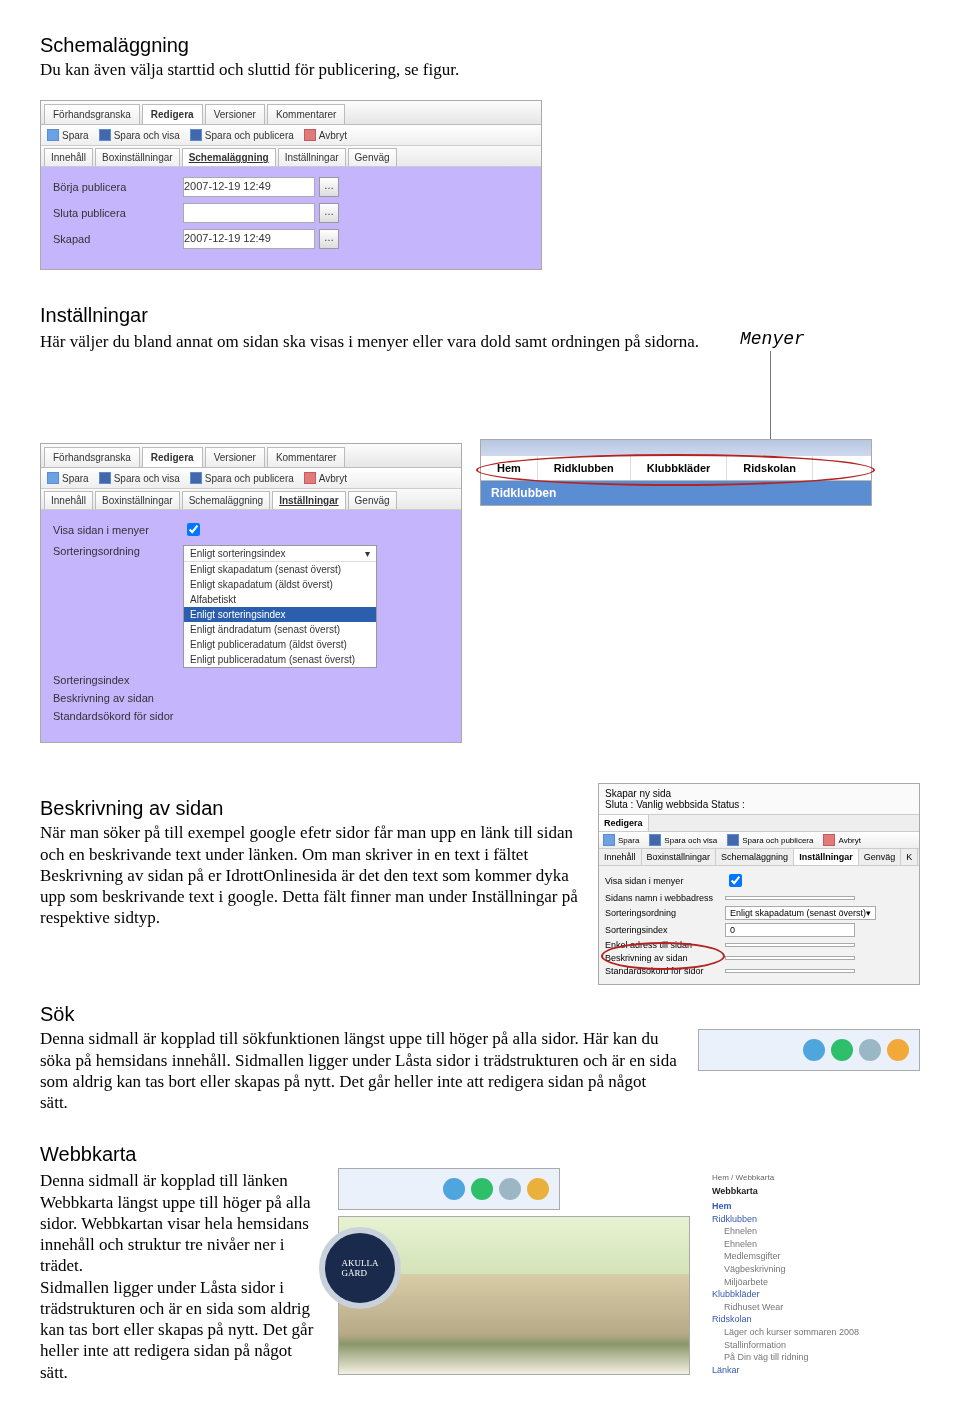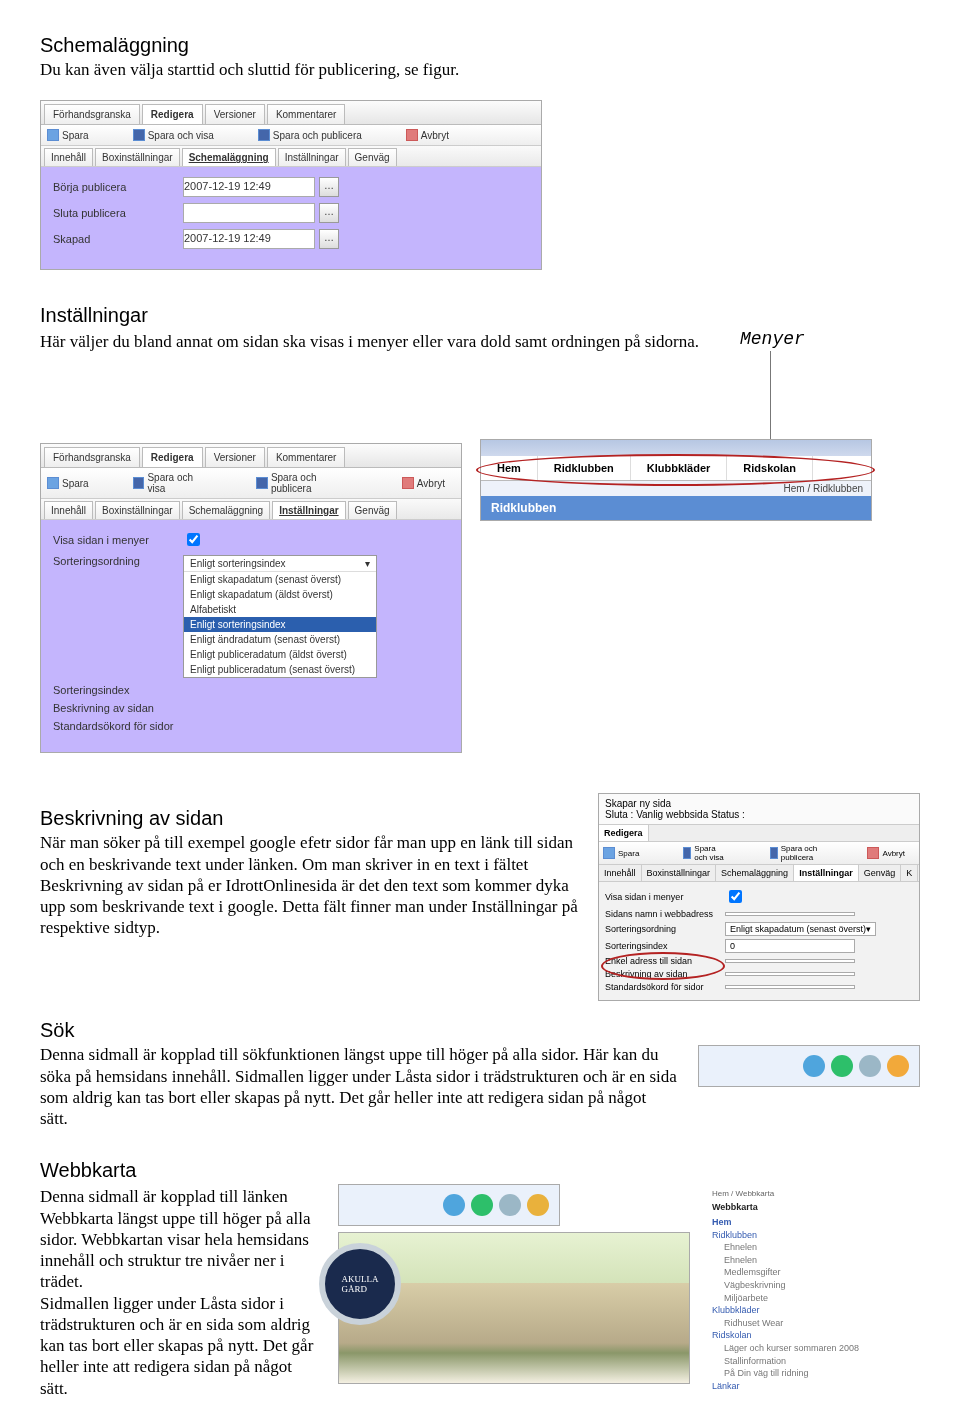--- a/index.html
+++ b/index.html
@@ -49,21 +49,20 @@
     font-size: 10px;
   }
   .tab.active { font-weight: bold; background:#fff; }
   .secbar {
     display: flex;
     background: linear-gradient(#fff,#eee);
     border-bottom: 1px solid #ccc;
     padding: 4px 6px;
     font-size: 10px;
     align-items: center;
-    gap: 34px;
   }
   .secbar .tbtn { margin-right: 10px; display:flex; align-items:center; gap:3px; }
   .tbtn .ico { width:10px; height:10px; background:#6ba3e2; border:1px solid #5b8dd3; }
   .tbtn .ico.red { background:#e07b7b; border-color:#cc5959; }
   .tbtn .ico.dark { background:#4466aa; }
   .tabrow2 {
     display: flex;
     background: linear-gradient(#fafafa,#e9e9e9);
     border-bottom: 1px solid #ccc;
     padding: 2px 3px 0 3px;
@@ -128,21 +127,21 @@
   }
   .iconstrip .circ { width:22px; height:22px; border-radius:50%; }
   .iconstrip .circ.a { background:#4fa5dd; }
   .iconstrip .circ.b { background:#2dbf6a; }
   .iconstrip .circ.c { background:#9bb7c6; }
   .iconstrip .circ.d { background:#f2a93a; }
   .iconstrip .circ.e { background:#e9b13c; }
 
   
   .webbkarta-pic { width:350px; border:1px solid #aaa; background:#dce9c8;}
-  .webbkarta-pic .top { height:50px; background:linear-gradient(#e7f2d2,#d4e3b9); position:relative;}
+  .webbkarta-pic .top { height:57px; background:linear-gradient(#e7f2d2,#d4e3b9); position:relative;}
   .webbkarta-pic .logo { width:70px; height:70px; border-radius:50%; background:#1a2a4d;
     color:#fff; font-size:9px; display:flex; align-items:center; justify-content:center;
     border:6px solid #c9d2da; position:absolute; left:-20px; top:10px; font-family:serif;}
   .webbkarta-pic .scene { height:100px; background:linear-gradient(#d8cda7 0%,#b7aa89 60%,#8a9769 70%, #f4f0e2 100%); }
 
   .webbkarta-tree {
     width:200px; border:none; font-family:Verdana,Arial,sans-serif; font-size:9px;
     color:#345bb0; line-height:1.4; padding:4px 8px; background:#fff;
   }
   .webbkarta-tree .br { font-size:8px; color:#666;}
@@ -301,21 +300,20 @@
 
   <div class="menu-site rel">
     <div class="sky"></div>
     <div class="menu-site-tabs rel">
       <span>Hem</span>
       <span>Ridklubben</span>
       <span>Klubbkläder</span>
       <span>Ridskolan</span>
       <div class="ellipse" style="left:-5px; top:-2px; width:395px; height:28px;"></div>
     </div>
-    <div class="breadcrumb-row">Hem / Ridklubben</div>
     <div class="subhead">Ridklubben</div>
   </div>
 </div>
 
 
 <div class="two-col" style="margin-top:20px;">
   <div class="col-left">
     <h2 class="section-heading">Beskrivning av sidan</h2>
     <p class="body-text">När man söker på till exempel google efetr sidor får man upp en länk till sidan och en beskrivande text under länken. Om man skriver in en text i fältet Beskrivning av sidan på er IdrottOnlinesida är det den text som kommer dyka upp som beskrivande text i google. Detta fält finner man under Inställningar på respektive sidtyp.</p>
   </div>

